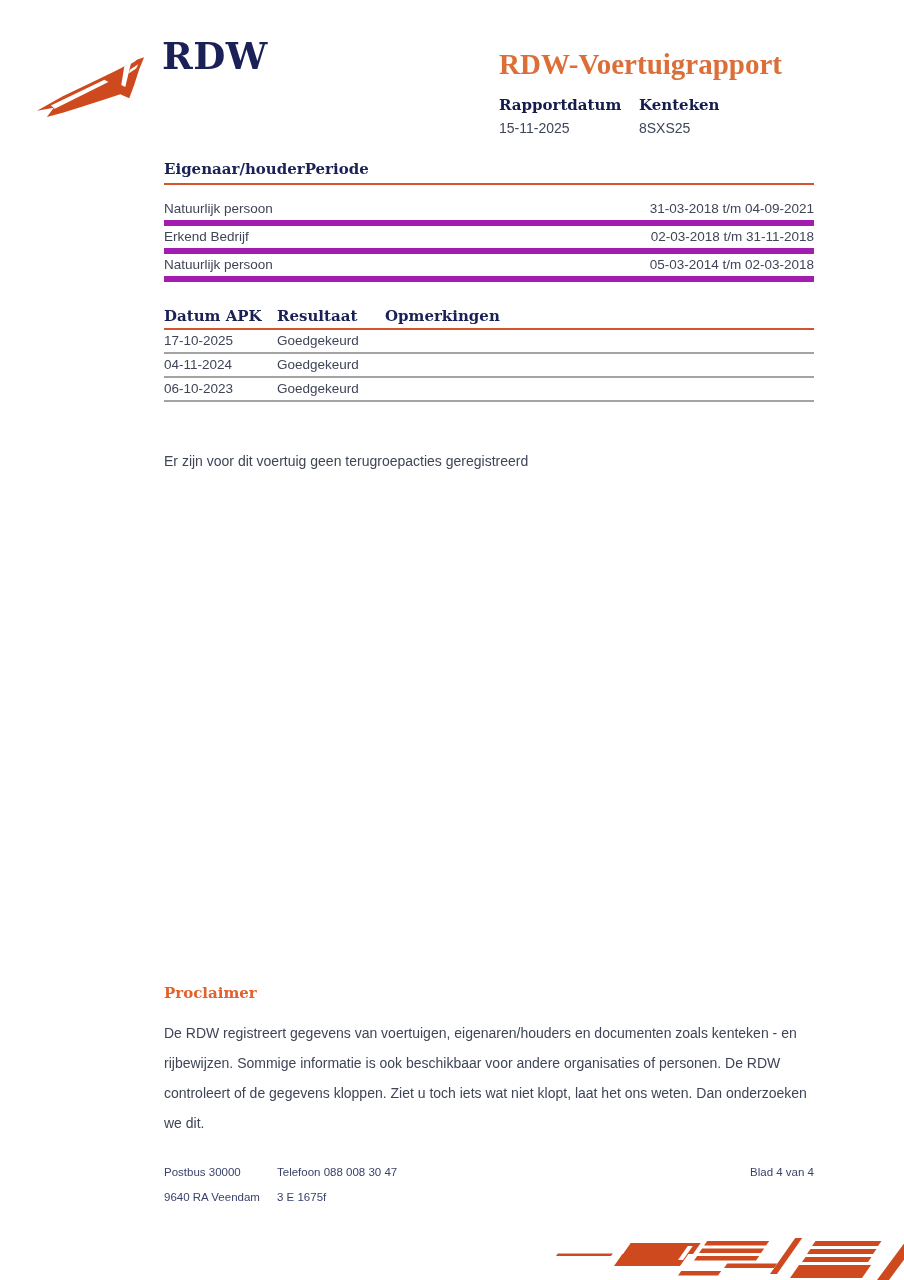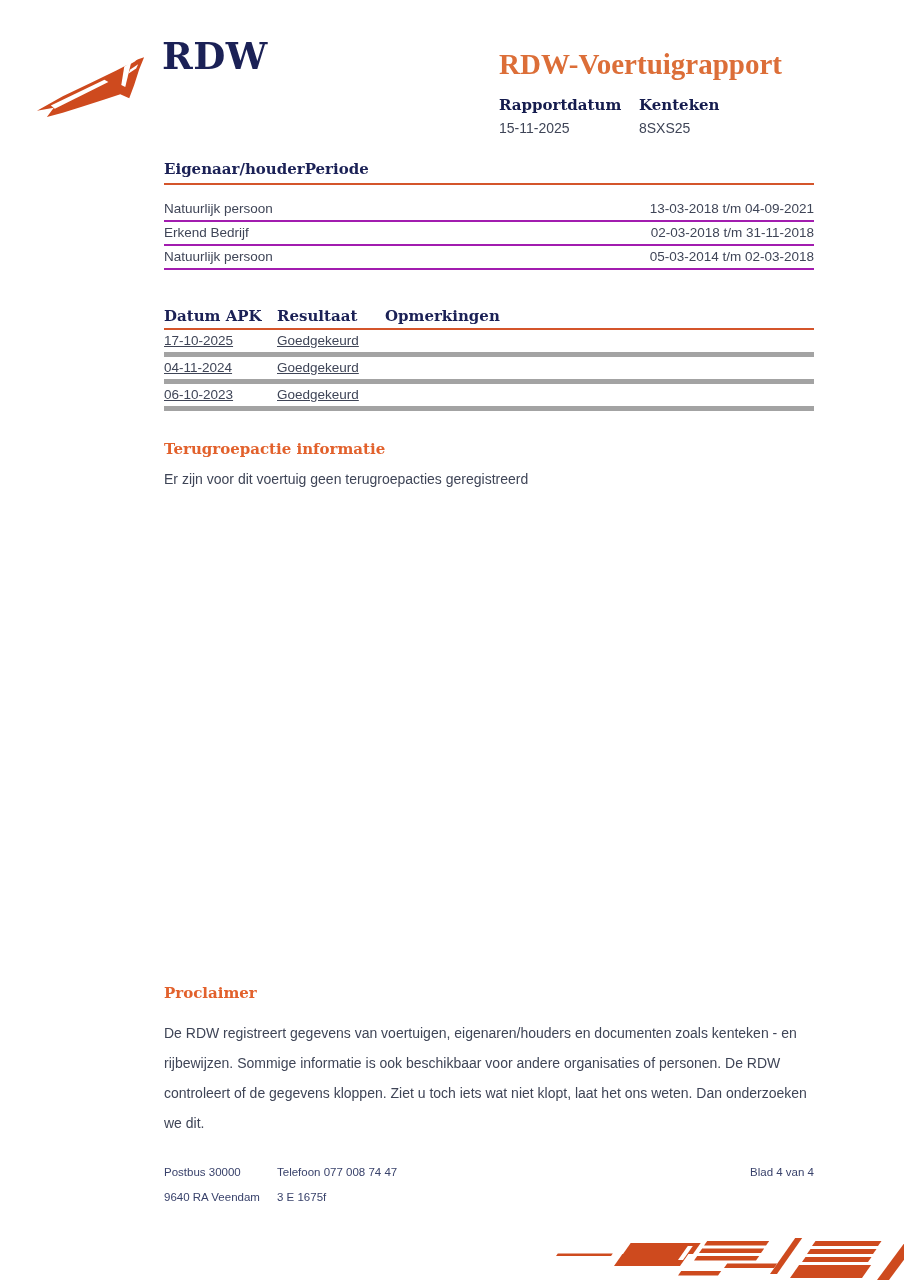--- a/index.html
+++ b/index.html
@@ -40,40 +40,39 @@
   .th {
     font-family: "DejaVu Serif", serif; font-weight: bold;
     font-size: 15px; color: #1B2156;
   }
   .rule-orange { height: 2px; background: #D4552B; margin-top: 5px; }
   .owner-rows { margin-top: 13px; }
   .owner-row {
     display: flex; justify-content: space-between;
     font-size: 13.5px; color: #3F4557;
     padding: 3px 0 4px 0;
-    border-bottom: 2px solid #a21caf;
+    border-bottom: 6px solid #a21caf;
   }
 
   
   .apk-section { position: absolute; left: 164px; top: 297px; width: 650px; }
   .section-title {
     font-family: "DejaVu Serif", serif; font-weight: bold;
     font-size: 15px; color: #E2612C;
   }
   .apk-headers { display: flex; margin-top: 10px; }
   .apk-col1 { width: 113px; }
   .apk-col2 { width: 108px; }
   .apk-col3 { flex: 1; }
   .apk-rule { height: 2px; background: #D4552B; margin-top: 3px; }
   .apk-row {
     display: flex;
     font-size: 13.5px; color: #3F4557;
     padding: 3px 0 4px 0;
-    border-bottom: 5px solid #a3a3a3;
-    text-decoration: underline;
+    border-bottom: 2px solid #a3a3a3;
   }
 
   
   .recall-section { position: absolute; left: 164px; top: 440px; width: 650px; }
   .recall-body { margin-top: 13px; font-size: 14px; color: #3F4557; }
 
   
   .proclaimer-section { position: absolute; left: 164px; top: 984px; width: 650px; }
   .proclaimer-body {
     margin-top: 16px; font-size: 14px; line-height: 30px; color: #3F4557;
@@ -119,21 +118,21 @@
 
   <div class="owner-section">
     <div class="owner-header">
       <div class="th">Eigenaar/houder</div>
       <div class="th">Periode</div>
     </div>
     <div class="rule-orange"></div>
     <div class="owner-rows">
       <div class="owner-row">
         <span>Natuurlijk persoon</span>
-        <span>13-03-2018 t/m 04-09-2021</span>
+        <span>31-03-2018 t/m 04-09-2021</span>
       </div>
       <div class="owner-row">
         <span>Erkend Bedrijf</span>
         <span>02-03-2018 t/m 31-11-2018</span>
       </div>
       <div class="owner-row">
         <span>Natuurlijk persoon</span>
         <span>05-03-2014 t/m 02-03-2018</span>
       </div>
     </div>
@@ -159,33 +158,32 @@
       </div>
       <div class="apk-row">
         <span class="apk-col1">06-10-2023</span>
         <span class="apk-col2">Goedgekeurd</span>
         <span class="apk-col3"></span>
       </div>
     </div>
   </div>
 
   <div class="recall-section">
-    <div class="section-title">Terugroepactie informatie</div>
     <div class="recall-body">Er zijn voor dit voertuig geen terugroepacties geregistreerd</div>
   </div>
 
   <div class="proclaimer-section">
     <div class="section-title">Proclaimer</div>
     <div class="proclaimer-body">De RDW registreert gegevens van voertuigen, eigenaren/houders en documenten zoals kenteken - en rijbewijzen. Sommige informatie is ook beschikbaar voor andere organisaties of personen. De RDW controleert of de gegevens kloppen. Ziet u toch iets wat niet klopt, laat het ons weten. Dan onderzoeken we dit.</div>
   </div>
 
   <div class="footer">
     <div class="footer-row">
       <div class="footer-c1">Postbus 30000</div>
-      <div class="footer-c2">Telefoon 077 008 74 47</div>
+      <div class="footer-c2">Telefoon 088 008 30 47</div>
       <div class="footer-c3">Blad 4 van 4</div>
     </div>
     <div class="footer-row">
       <div class="footer-c1">9640 RA Veendam</div>
       <div class="footer-c3">3 E 1675f</div>
     </div>
   </div>
 
   <div class="bottom-graphic">
     <svg viewBox="0 0 376 42" width="376" height="42" preserveAspectRatio="none">

